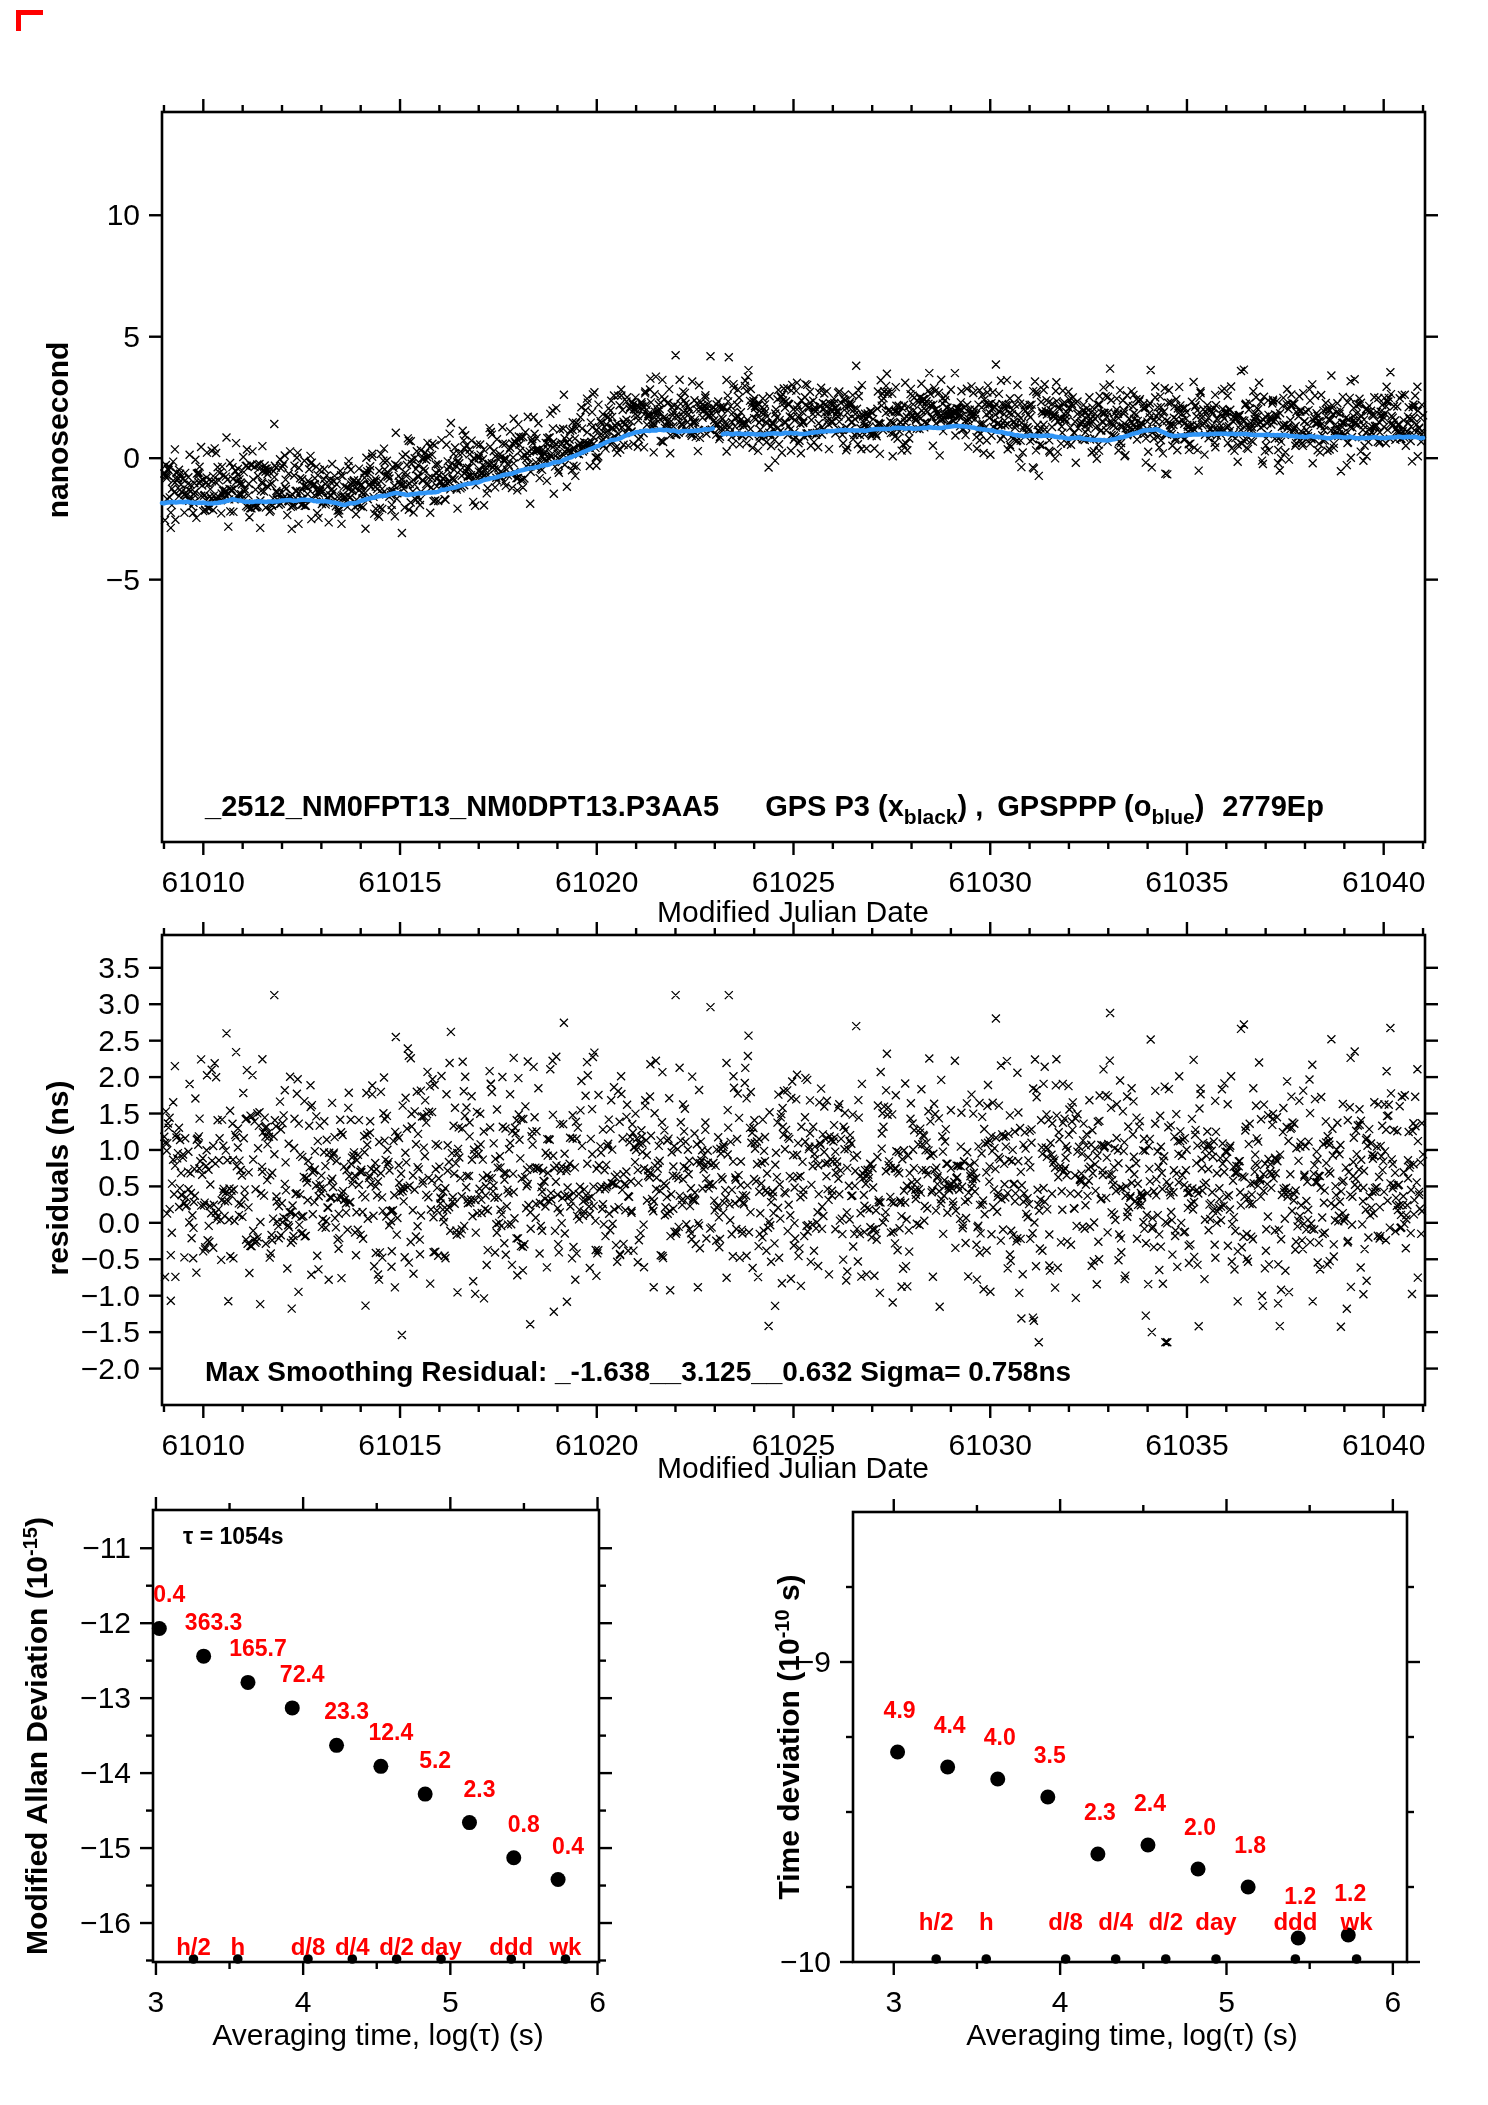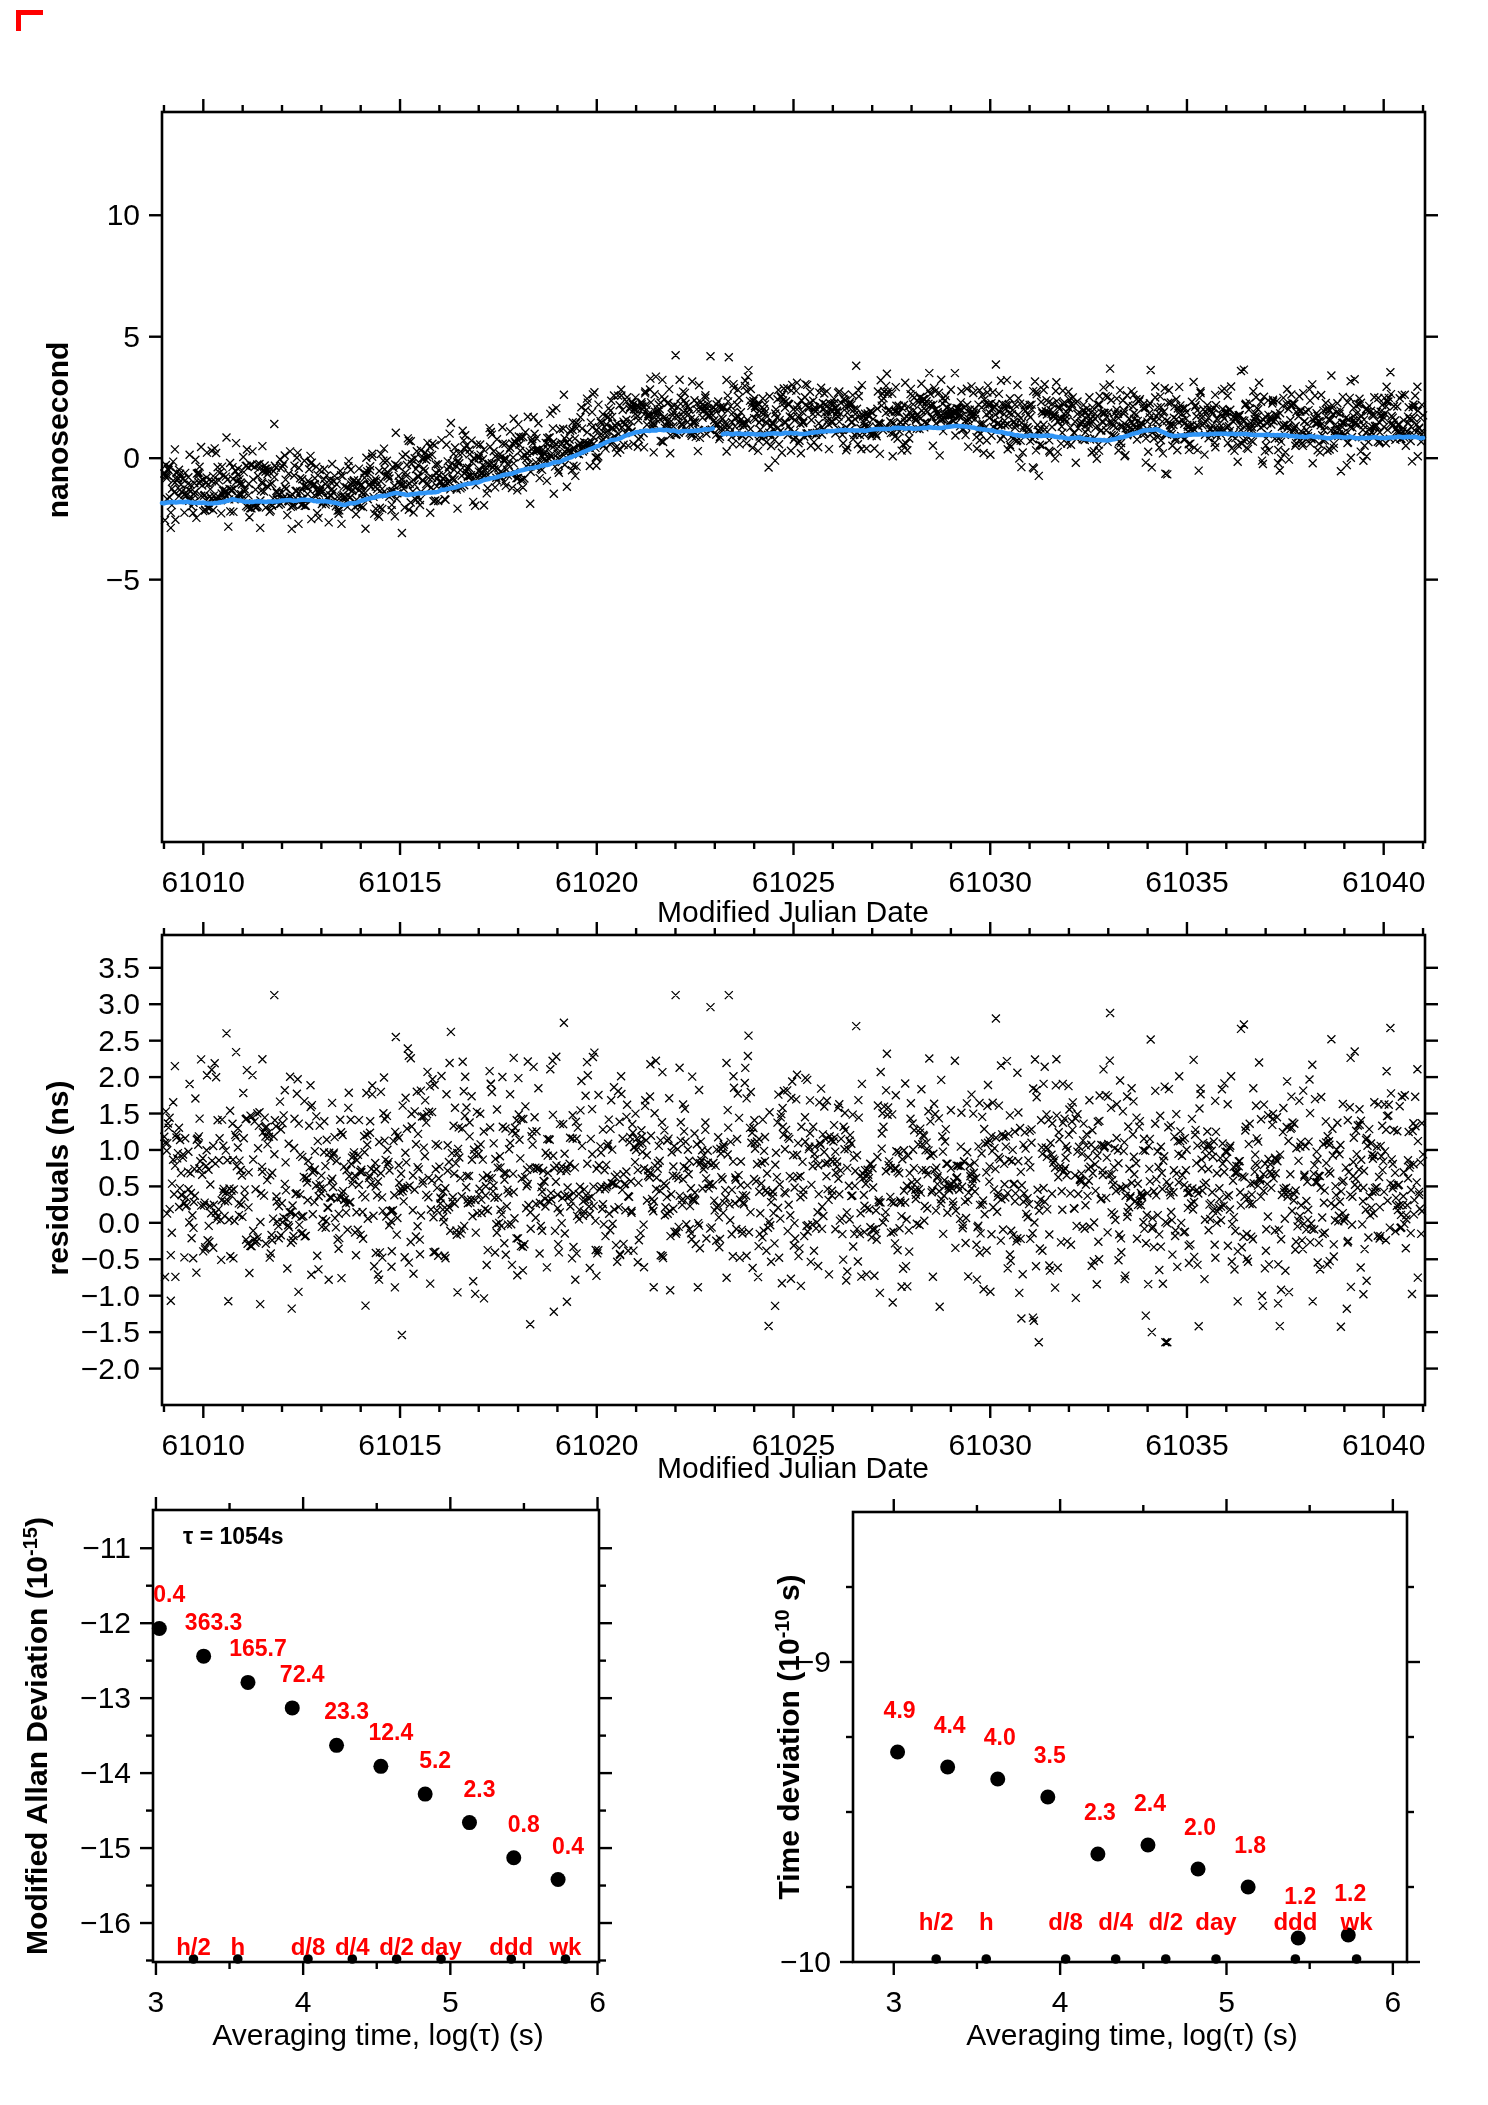--- a/index.html
+++ b/index.html
@@ -386,23 +386,27 @@
       <text x="1165.7687687687687" y="1930" fill="#ff0000" font-family="&quot;Liberation Sans&quot;, sans-serif" font-size="24" text-anchor="middle" font-weight="bold">d/2</text>
       <circle cx="1216.0114114114115" cy="1959" r="4.8" fill="#000000"></circle>
       <text x="1216.0114114114115" y="1930" fill="#ff0000" font-family="&quot;Liberation Sans&quot;, sans-serif" font-size="24" text-anchor="middle" font-weight="bold">day</text>
       <circle cx="1295.368168168168" cy="1959" r="4.8" fill="#000000"></circle>
       <text x="1295.368168168168" y="1930" fill="#ff0000" font-family="&quot;Liberation Sans&quot;, sans-serif" font-size="24" text-anchor="middle" font-weight="bold">ddd</text>
       <circle cx="1356.590990990991" cy="1959" r="4.8" fill="#000000"></circle>
       <text x="1356.590990990991" y="1930" fill="#ff0000" font-family="&quot;Liberation Sans&quot;, sans-serif" font-size="24" text-anchor="middle" font-weight="bold">wk</text>
     </svg>
 
   <div class="vlabel" style="left:58px;top:430px;">nanosecond</div>
+  <div class="caption" style="left:205px;top:790px;">
+    <span>_2512_NM0FPT13_NM0DPT13.P3AA5</span><span class="gap1">GPS P3 (x</span><sub>black</sub><span>) ,</span><span class="gap2">GPSPPP (o</span><sub>blue</sub><span>)</span><span class="gap3">2779Ep</span>
+  </div>
   <div class="hlabel" style="left:793px;top:912px;">Modified Julian Date</div>
 
   <div class="vlabel" style="left:58px;top:1178px;">residuals (ns)</div>
+  <div class="caption" style="left:205px;top:1356px;font-size:28px;">Max Smoothing Residual: _-1.638__3.125__0.632  Sigma= 0.758ns</div>
   <div class="hlabel" style="left:793px;top:1468px;">Modified Julian Date</div>
 
   <div class="vlabel" style="left:36px;top:1736px;">
     <span>Modified Allan Deviation (10</span><sup>-15</sup><span>)</span>
   </div>
   <div class="hlabel" style="left:378px;top:2035px;">Averaging time, log(τ) (s)</div>
 
   <div class="vlabel" style="left:788px;top:1737px;">
     <span>Time deviation (10</span><sup>-10</sup><span> s)</span>
   </div>

